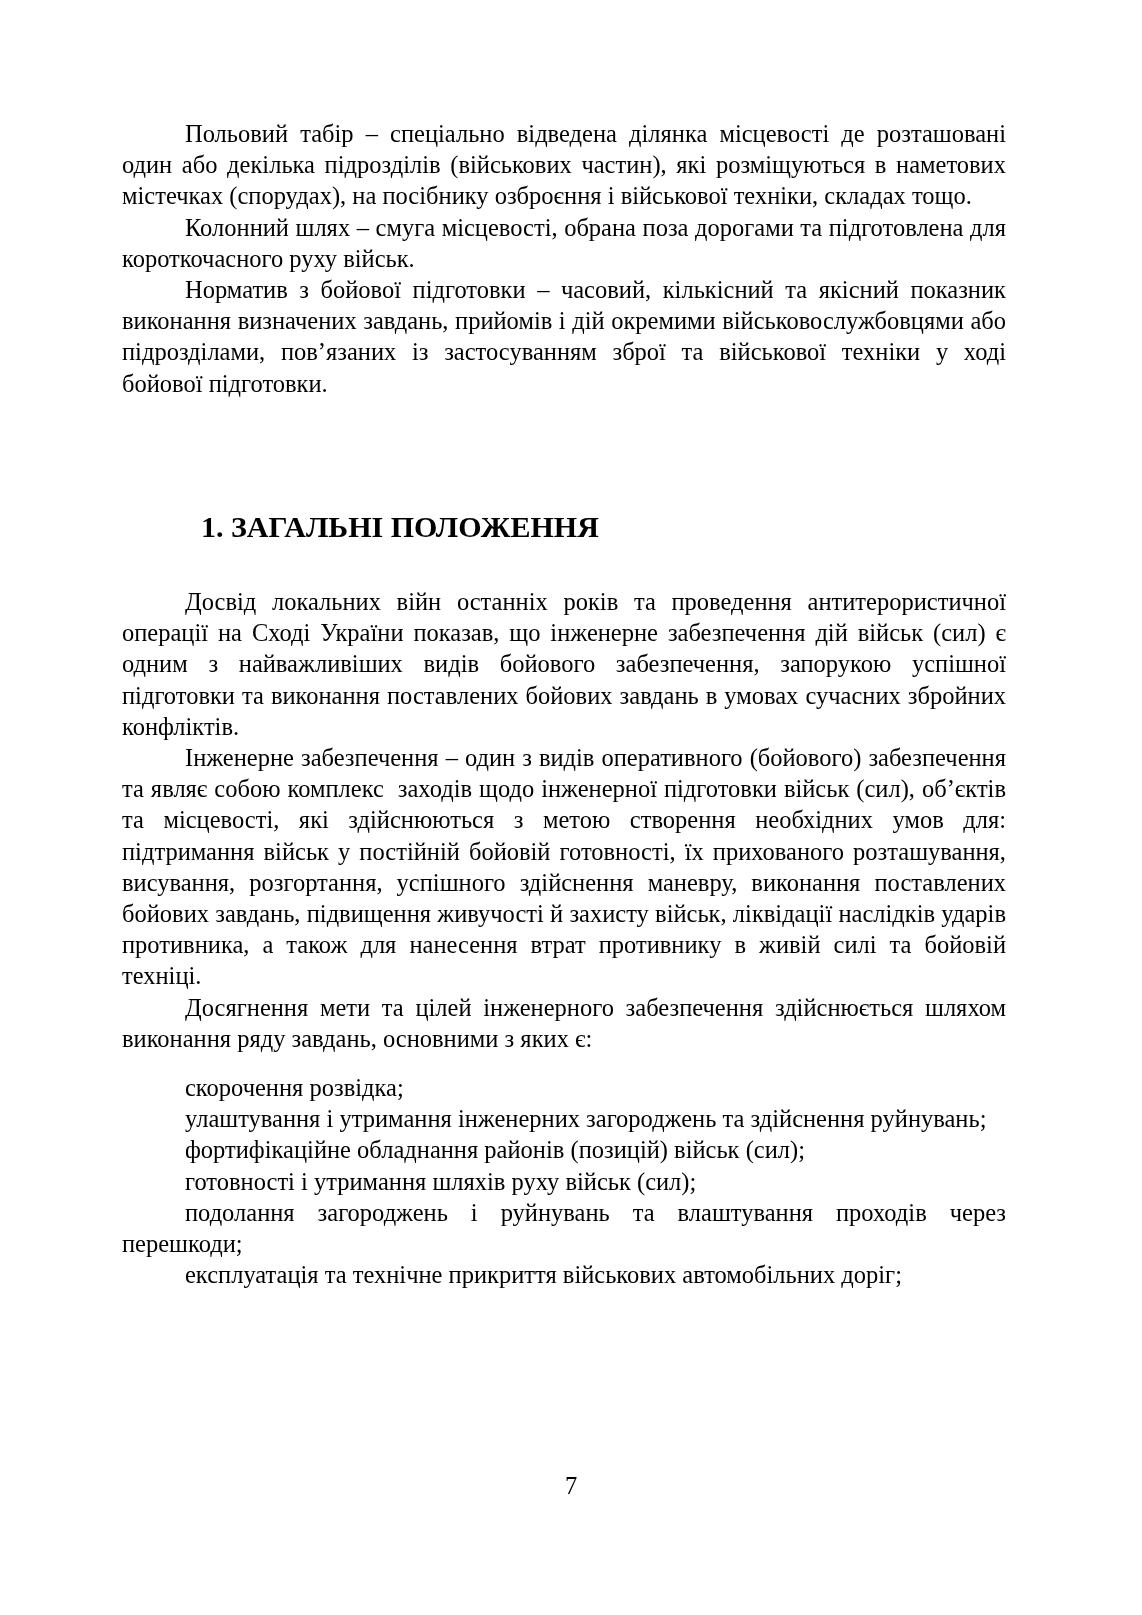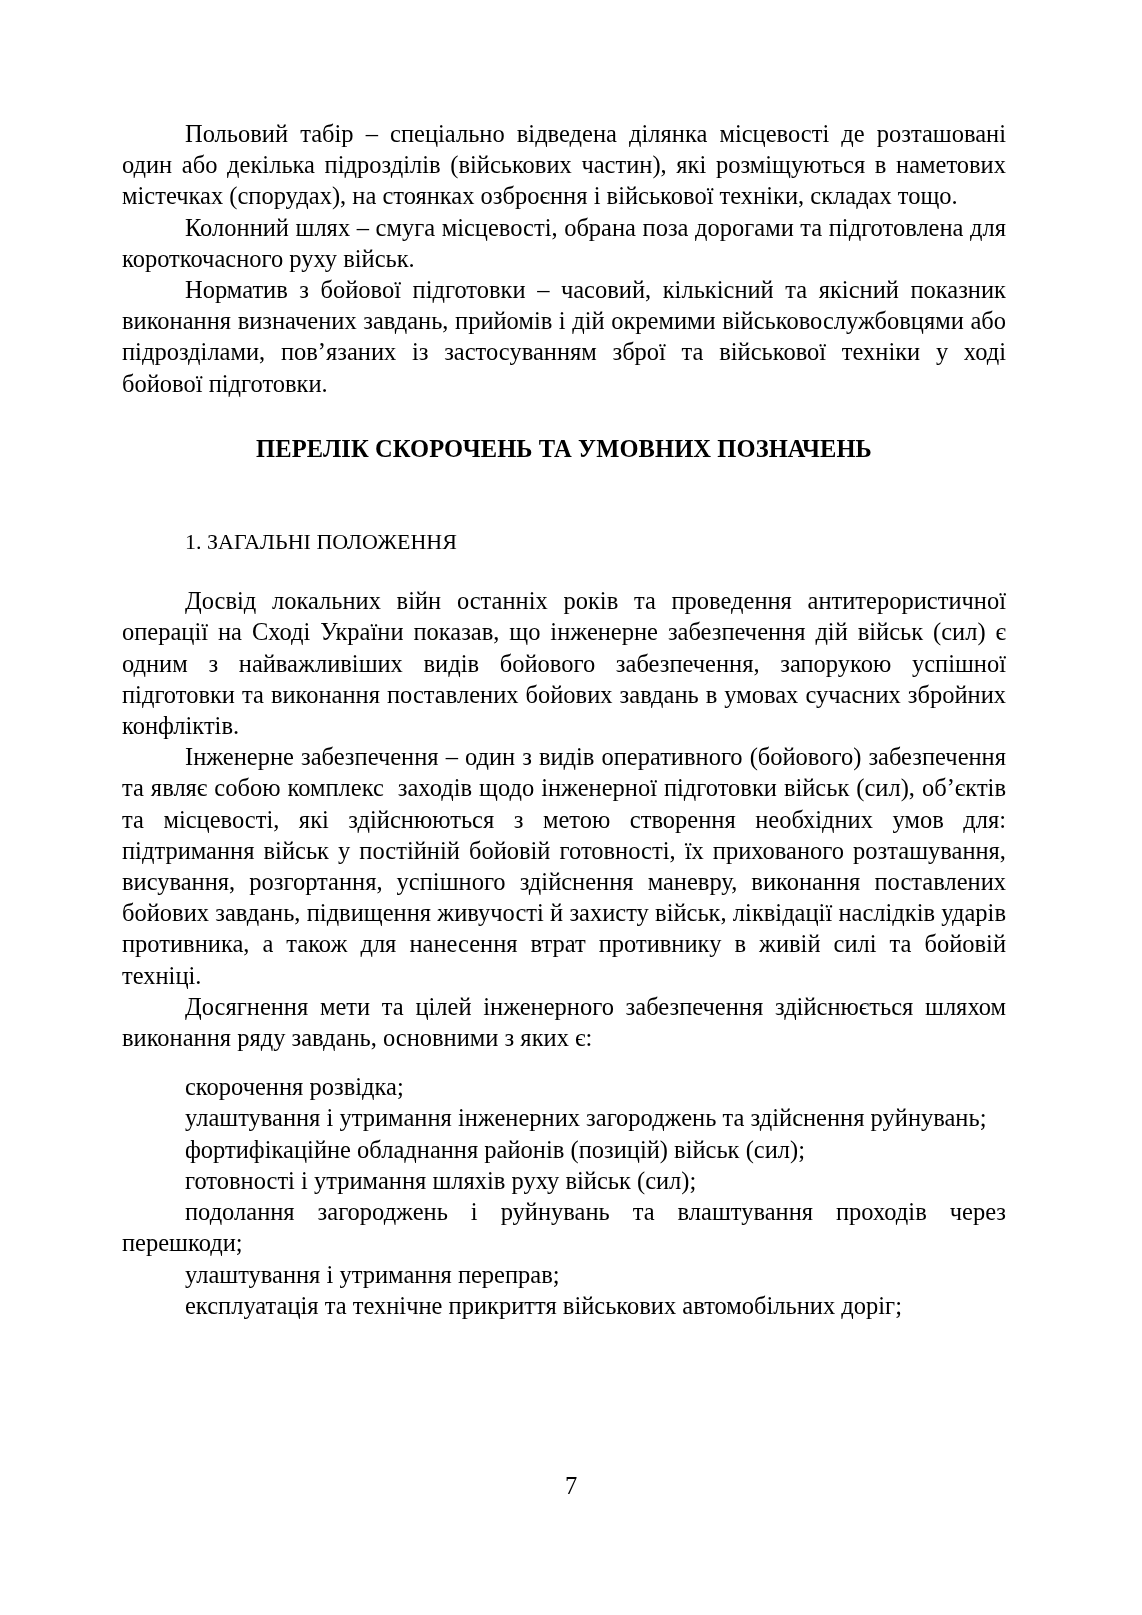--- a/index.html
+++ b/index.html
@@ -40,24 +40,24 @@
   }
   h2.center-heading {
     margin: 0;
     font-size: 24.5px;
     line-height: 31.2px;
     font-weight: bold;
     text-align: center;
     letter-spacing: 0.1px;
   }
   h3.section-heading {
-    margin: 0;
-    font-size: 22px;
+    margin: 16px;
+    font-size: 30px;
     line-height: 31.2px;
-    font-weight: normal;
+    font-weight: bold;
     text-align: left;
     text-indent: 63px;
   }
   .spacer-sm { height: 18px; }
   .spacer-md { height: 28px; }
   .spacer-lg { height: 34px; }
   ul.task-list {
     margin: 0;
     padding: 0;
     list-style: none;
@@ -79,29 +79,28 @@
     font-size: 24.5px;
     line-height: 31px;
   }
 </style>
 </head>
 <body>
 
 <div class="page">
   <div class="content">
 
-    <p class="body-par">Польовий табір – спеціально відведена ділянка місцевості де розташовані один або декілька підрозділів (військових частин), які розміщуються в наметових містечках (спорудах), на стоянках озброєння і військової техніки, складах тощо.</p>
+    <p class="body-par">Польовий табір – спеціально відведена ділянка місцевості де розташовані один або декілька підрозділів (військових частин), які розміщуються в наметових містечках (спорудах), на посібнику озброєння і військової техніки, складах тощо.</p>
 
     <p class="body-par">Колонний шлях – смуга місцевості, обрана поза дорогами та підготовлена для короткочасного руху військ.</p>
 
     <p class="body-par">Норматив з бойової підготовки – часовий, кількісний та якісний показник виконання визначених завдань, прийомів і дій окремими військовослужбовцями або підрозділами, пов’язаних із застосуванням зброї та військової техніки у ході бойової підготовки.</p>
 
     <div class="spacer-lg"></div>
 
-    <h2 class="center-heading">ПЕРЕЛІК СКОРОЧЕНЬ ТА УМОВНИХ ПОЗНАЧЕНЬ</h2>
 
     <div class="spacer-md"></div>
 
 
     <div class="spacer-lg"></div>
 
     <h3 class="section-heading">1. ЗАГАЛЬНІ ПОЛОЖЕННЯ</h3>
 
     <div class="spacer-md"></div>
 
@@ -112,20 +111,19 @@
     <p class="body-par">Досягнення мети та цілей інженерного забезпечення здійснюється шляхом виконання ряду завдань, основними з яких є:</p>
 
     <div class="spacer-sm"></div>
 
     <ul class="task-list">
       <li>скорочення розвідка;</li>
       <li>улаштування і утримання інженерних загороджень та здійснення руйнувань;</li>
       <li>фортифікаційне обладнання районів (позицій) військ (сил);</li>
       <li>готовності і утримання шляхів руху військ (сил);</li>
       <li>подолання загороджень і руйнувань та влаштування проходів через перешкоди;</li>
-      <li>улаштування і утримання переправ;</li>
       <li>експлуатація та технічне прикриття військових автомобільних доріг;</li>
     </ul>
 
   </div>
 
   <div class="page-number">7</div>
 </div>
 
 </body></html>

